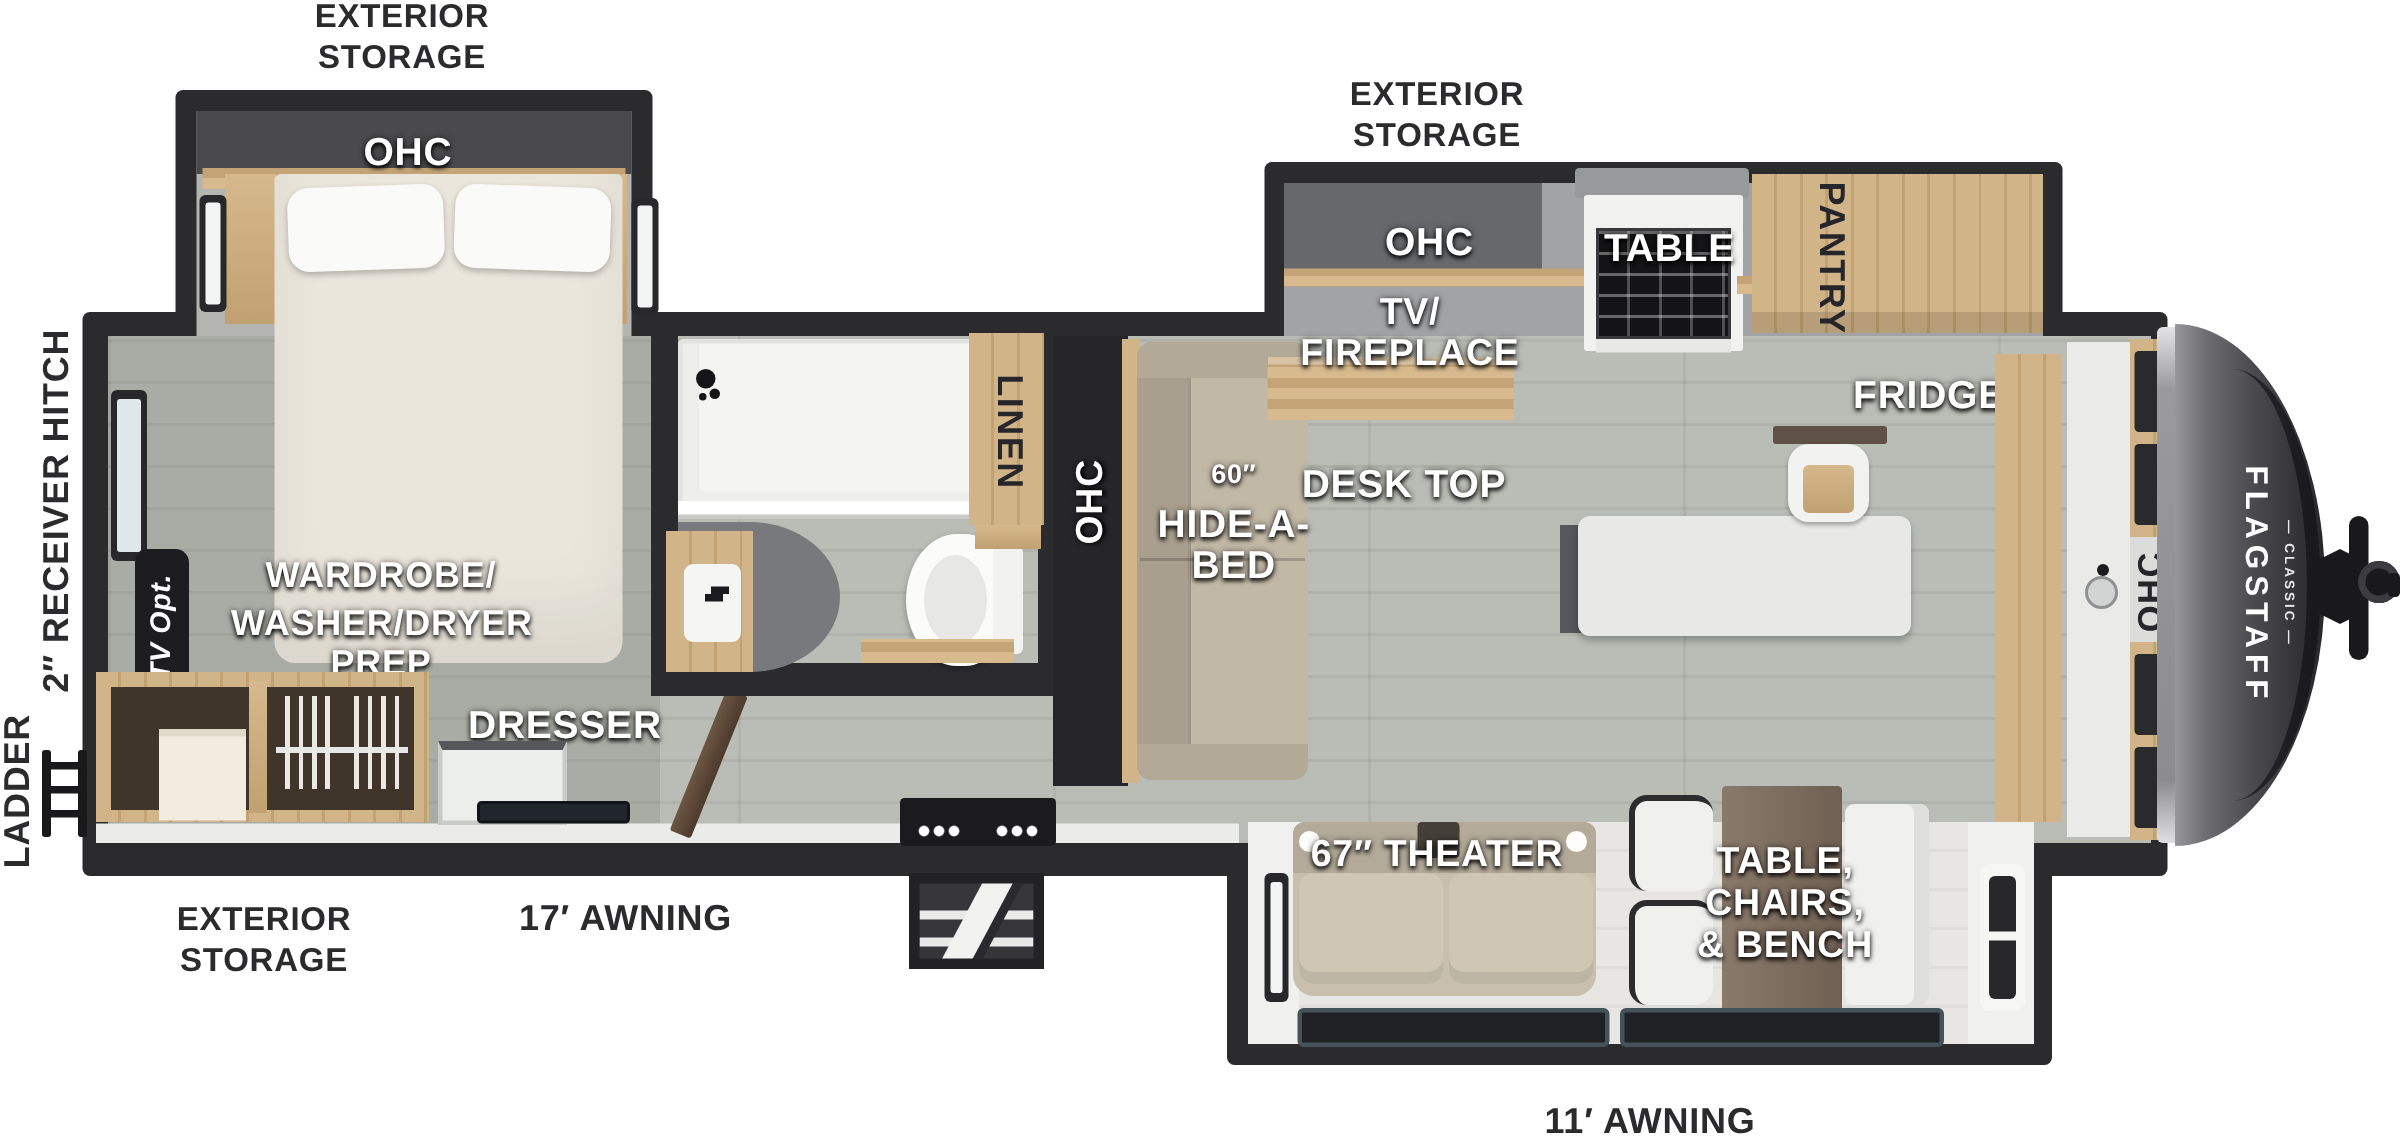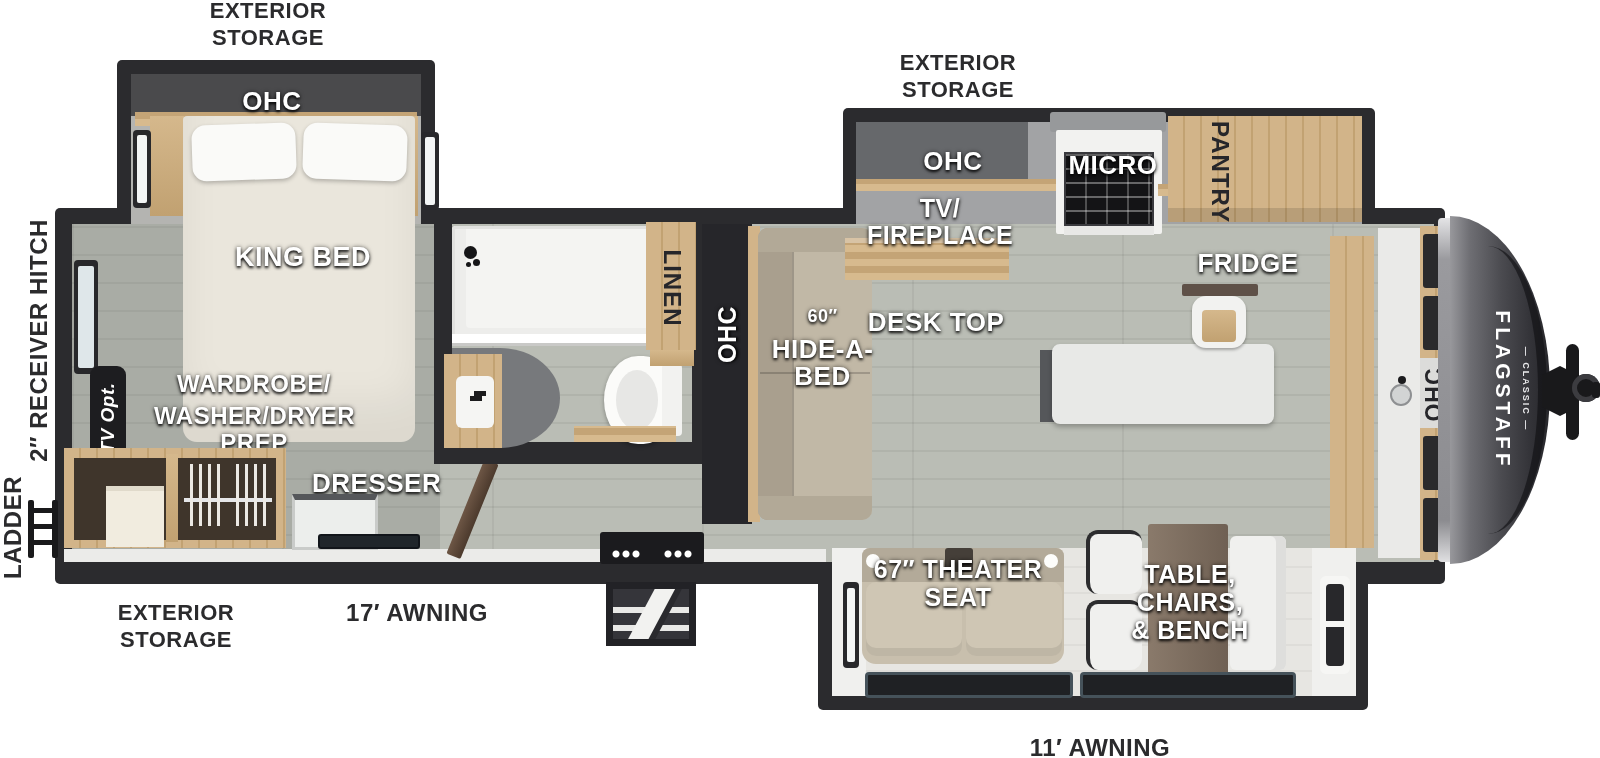--- a/index.html
+++ b/index.html
@@ -44,21 +44,20 @@
   <div class="abs" style="left:64px;top:549px;width:762px;height:13px;background:#ebebe9;"></div>
 
   <div class="abs" style="left:131px;top:74px;width:290px;height:42px;background:#4a4a4c;"></div>
   <div class="abs wood-h" style="left:135px;top:112px;width:282px;height:14px;"></div>
   <div class="abs lbl-in" style="left:197px;top:86px;width:150px;font-size:26px;">OHC</div>
   <div class="abs wood" style="left:150px;top:116px;width:34px;height:100px;"></div>
   <div class="abs wood" style="left:388px;top:116px;width:30px;height:100px;"></div>
   <div class="abs" style="left:183px;top:116px;width:232px;height:326px;background:#eae6dc;border-radius:4px 4px 14px 14px;box-shadow:inset 0 -40px 40px rgba(0,0,0,.06);"></div>
   <div class="abs" style="left:192px;top:124px;width:104px;height:56px;background:#fafaf8;border-radius:14px;transform:rotate(-2deg);box-shadow:0 2px 4px rgba(0,0,0,.25);"></div>
   <div class="abs" style="left:303px;top:124px;width:104px;height:56px;background:#fafaf8;border-radius:14px;transform:rotate(2deg);box-shadow:0 2px 4px rgba(0,0,0,.25);"></div>
-  <div class="abs lbl-in" style="left:203px;top:242px;width:200px;font-size:27px;">KING BED</div>
 
   <div class="abs winframe" style="left:133px;top:130px;width:18px;height:78px;">
       <div class="winglass" style="left:4px;top:5px;width:10px;height:68px;"></div>
     </div>
   <div class="abs winframe" style="left:421px;top:132px;width:18px;height:78px;">
       <div class="winglass" style="left:4px;top:5px;width:10px;height:68px;"></div>
     </div>
   <div class="abs winframe" style="left:74px;top:260px;width:24px;height:114px;">
       <div class="winglass" style="left:4px;top:6px;width:16px;height:102px;background:#dfe7ea;"></div>
     </div>
@@ -116,25 +115,25 @@
   <div class="abs lbl-in" style="left:745px;top:334px;width:155px;font-size:26px;">HIDE-A-</div>
   <div class="abs lbl-in" style="left:745px;top:361px;width:155px;font-size:26px;">BED</div>
 
   <div class="abs" style="left:856px;top:122px;width:172px;height:60px;background:#66686b;"></div>
   <div class="abs wood-h" style="left:856px;top:179px;width:215px;height:12px;"></div>
   <div class="abs lbl-in" style="left:878px;top:146px;width:150px;font-size:26px;">OHC</div>
   <div class="abs" style="left:1050px;top:112px;width:116px;height:20px;background:#97999b;border-radius:3px;"></div>
   <div class="abs" style="left:1056px;top:130px;width:106px;height:104px;background:#f2f2f0;border-radius:2px;"></div>
   <div class="abs" style="left:1064px;top:152px;width:90px;height:74px;background:#141416;box-shadow:inset 0 0 0 2px #3a3a3e;background-image:linear-gradient(0deg,rgba(0,0,0,0) 0,rgba(0,0,0,0) 0),repeating-linear-gradient(0deg,rgba(255,255,255,.35) 0 2px,rgba(0,0,0,0) 2px 14px),repeating-linear-gradient(90deg,rgba(255,255,255,.25) 0 2px,rgba(0,0,0,0) 2px 21px);"></div>
   <div class="abs" style="left:1064px;top:226px;width:90px;height:9px;background:#e8e8e6;"></div>
-  <div class="abs lbl-in" style="left:1050px;top:150px;width:126px;font-size:26px;">MICRO</div>
+  <div class="abs lbl-in" style="left:1050px;top:150px;width:126px;font-size:26px;">TABLE</div>
   <div class="abs wood-h" style="left:1158px;top:184px;width:44px;height:12px;"></div>
   <div class="abs wood-v" style="left:1168px;top:116px;width:194px;height:106px;box-shadow:inset 0 -14px 0 rgba(0,0,0,.12);"></div>
   <div class="abs rot90 lbl-wood" style="left:1165px;top:158px;width:110px;font-size:24px;">PANTRY</div>
-  <div class="abs lbl-in" style="left:1185px;top:248px;width:126px;font-size:26px;">FRIDGE</div>
+  <div class="abs lbl-in" style="left:1223px;top:248px;width:126px;font-size:26px;">FRIDGE</div>
 
   <div class="abs wood-h" style="left:845px;top:238px;width:164px;height:42px;box-shadow:inset 0 5px 0 rgba(255,255,255,.35);"></div>
   <div class="abs lbl-in" style="left:858px;top:194px;width:164px;font-size:25px;">TV/</div>
   <div class="abs lbl-in" style="left:858px;top:221px;width:164px;font-size:25px;">FIREPLACE</div>
   <div class="abs lbl-in" style="left:853px;top:307px;width:166px;font-size:26px;">DESK TOP</div>
 
   <div class="abs" style="left:1040px;top:350px;width:18px;height:72px;background:#55575a;"></div>
   <div class="abs" style="left:1052px;top:344px;width:222px;height:80px;background:#e8e9e7;border-radius:8px;box-shadow:0 3px 5px rgba(0,0,0,.25);"></div>
   <div class="abs" style="left:1182px;top:284px;width:76px;height:12px;background:#5f5148;border-radius:2px;"></div>
   <div class="abs" style="left:1192px;top:296px;width:54px;height:52px;background:#f2f2f0;border-radius:14px;box-shadow:0 2px 3px rgba(0,0,0,.3);"></div>
@@ -174,21 +173,20 @@
     </div>
 
   <div class="abs" style="left:862px;top:548px;width:202px;height:116px;background:#c8bfad;border-radius:8px 8px 14px 14px;"></div>
   <div class="abs" style="left:862px;top:548px;width:202px;height:34px;background:#b3aa99;border-radius:8px 8px 0 0;"></div>
   <div class="abs" style="left:866px;top:582px;width:96px;height:74px;background:#cfc6b4;border-radius:10px;box-shadow:inset 0 -8px 0 rgba(0,0,0,.08);"></div>
   <div class="abs" style="left:966px;top:582px;width:96px;height:74px;background:#cfc6b4;border-radius:10px;box-shadow:inset 0 -8px 0 rgba(0,0,0,.08);"></div>
   <div class="abs" style="left:945px;top:548px;width:28px;height:24px;background:#453f39;border-radius:3px;"></div>
   <div class="abs" style="left:866px;top:554px;width:14px;height:14px;background:#fdfdfb;border-radius:50%;"></div>
   <div class="abs" style="left:1044px;top:554px;width:14px;height:14px;background:#fdfdfb;border-radius:50%;"></div>
   <div class="abs lbl-in" style="left:858px;top:555px;width:200px;font-size:25px;">67″ THEATER</div>
-  <div class="abs lbl-in" style="left:858px;top:583px;width:200px;font-size:25px;">SEAT</div>
 
   <div class="abs" style="left:1086px;top:530px;width:56px;height:64px;background:#f0f0ee;border-radius:12px;border-top:4px solid #2c2c2e;border-left:4px solid #2c2c2e;box-sizing:border-box;"></div>
   <div class="abs" style="left:1086px;top:600px;width:56px;height:70px;background:#f0f0ee;border-radius:12px;border-top:4px solid #2c2c2e;border-left:4px solid #2c2c2e;box-sizing:border-box;"></div>
   <div class="abs" style="left:1148px;top:524px;width:80px;height:152px;background:linear-gradient(90deg,#8a7a6b,#6f6053);border-radius:3px;"></div>
   <div class="abs" style="left:1230px;top:536px;width:56px;height:134px;background:#f0f0ee;border-radius:6px;box-shadow:inset -10px 0 0 #dededc;"></div>
   <div class="abs lbl-in" style="left:1110px;top:560px;width:160px;font-size:25px;">TABLE,</div>
   <div class="abs lbl-in" style="left:1110px;top:588px;width:160px;font-size:25px;">CHAIRS,</div>
   <div class="abs lbl-in" style="left:1110px;top:616px;width:160px;font-size:25px;">&amp; BENCH</div>
   <div class="abs" style="left:865px;top:672px;width:208px;height:26px;background:#1f2124;border:3px solid #45525a;border-radius:4px;box-sizing:border-box;"></div>
   <div class="abs" style="left:1080px;top:672px;width:216px;height:26px;background:#1f2124;border:3px solid #45525a;border-radius:4px;box-sizing:border-box;"></div>

